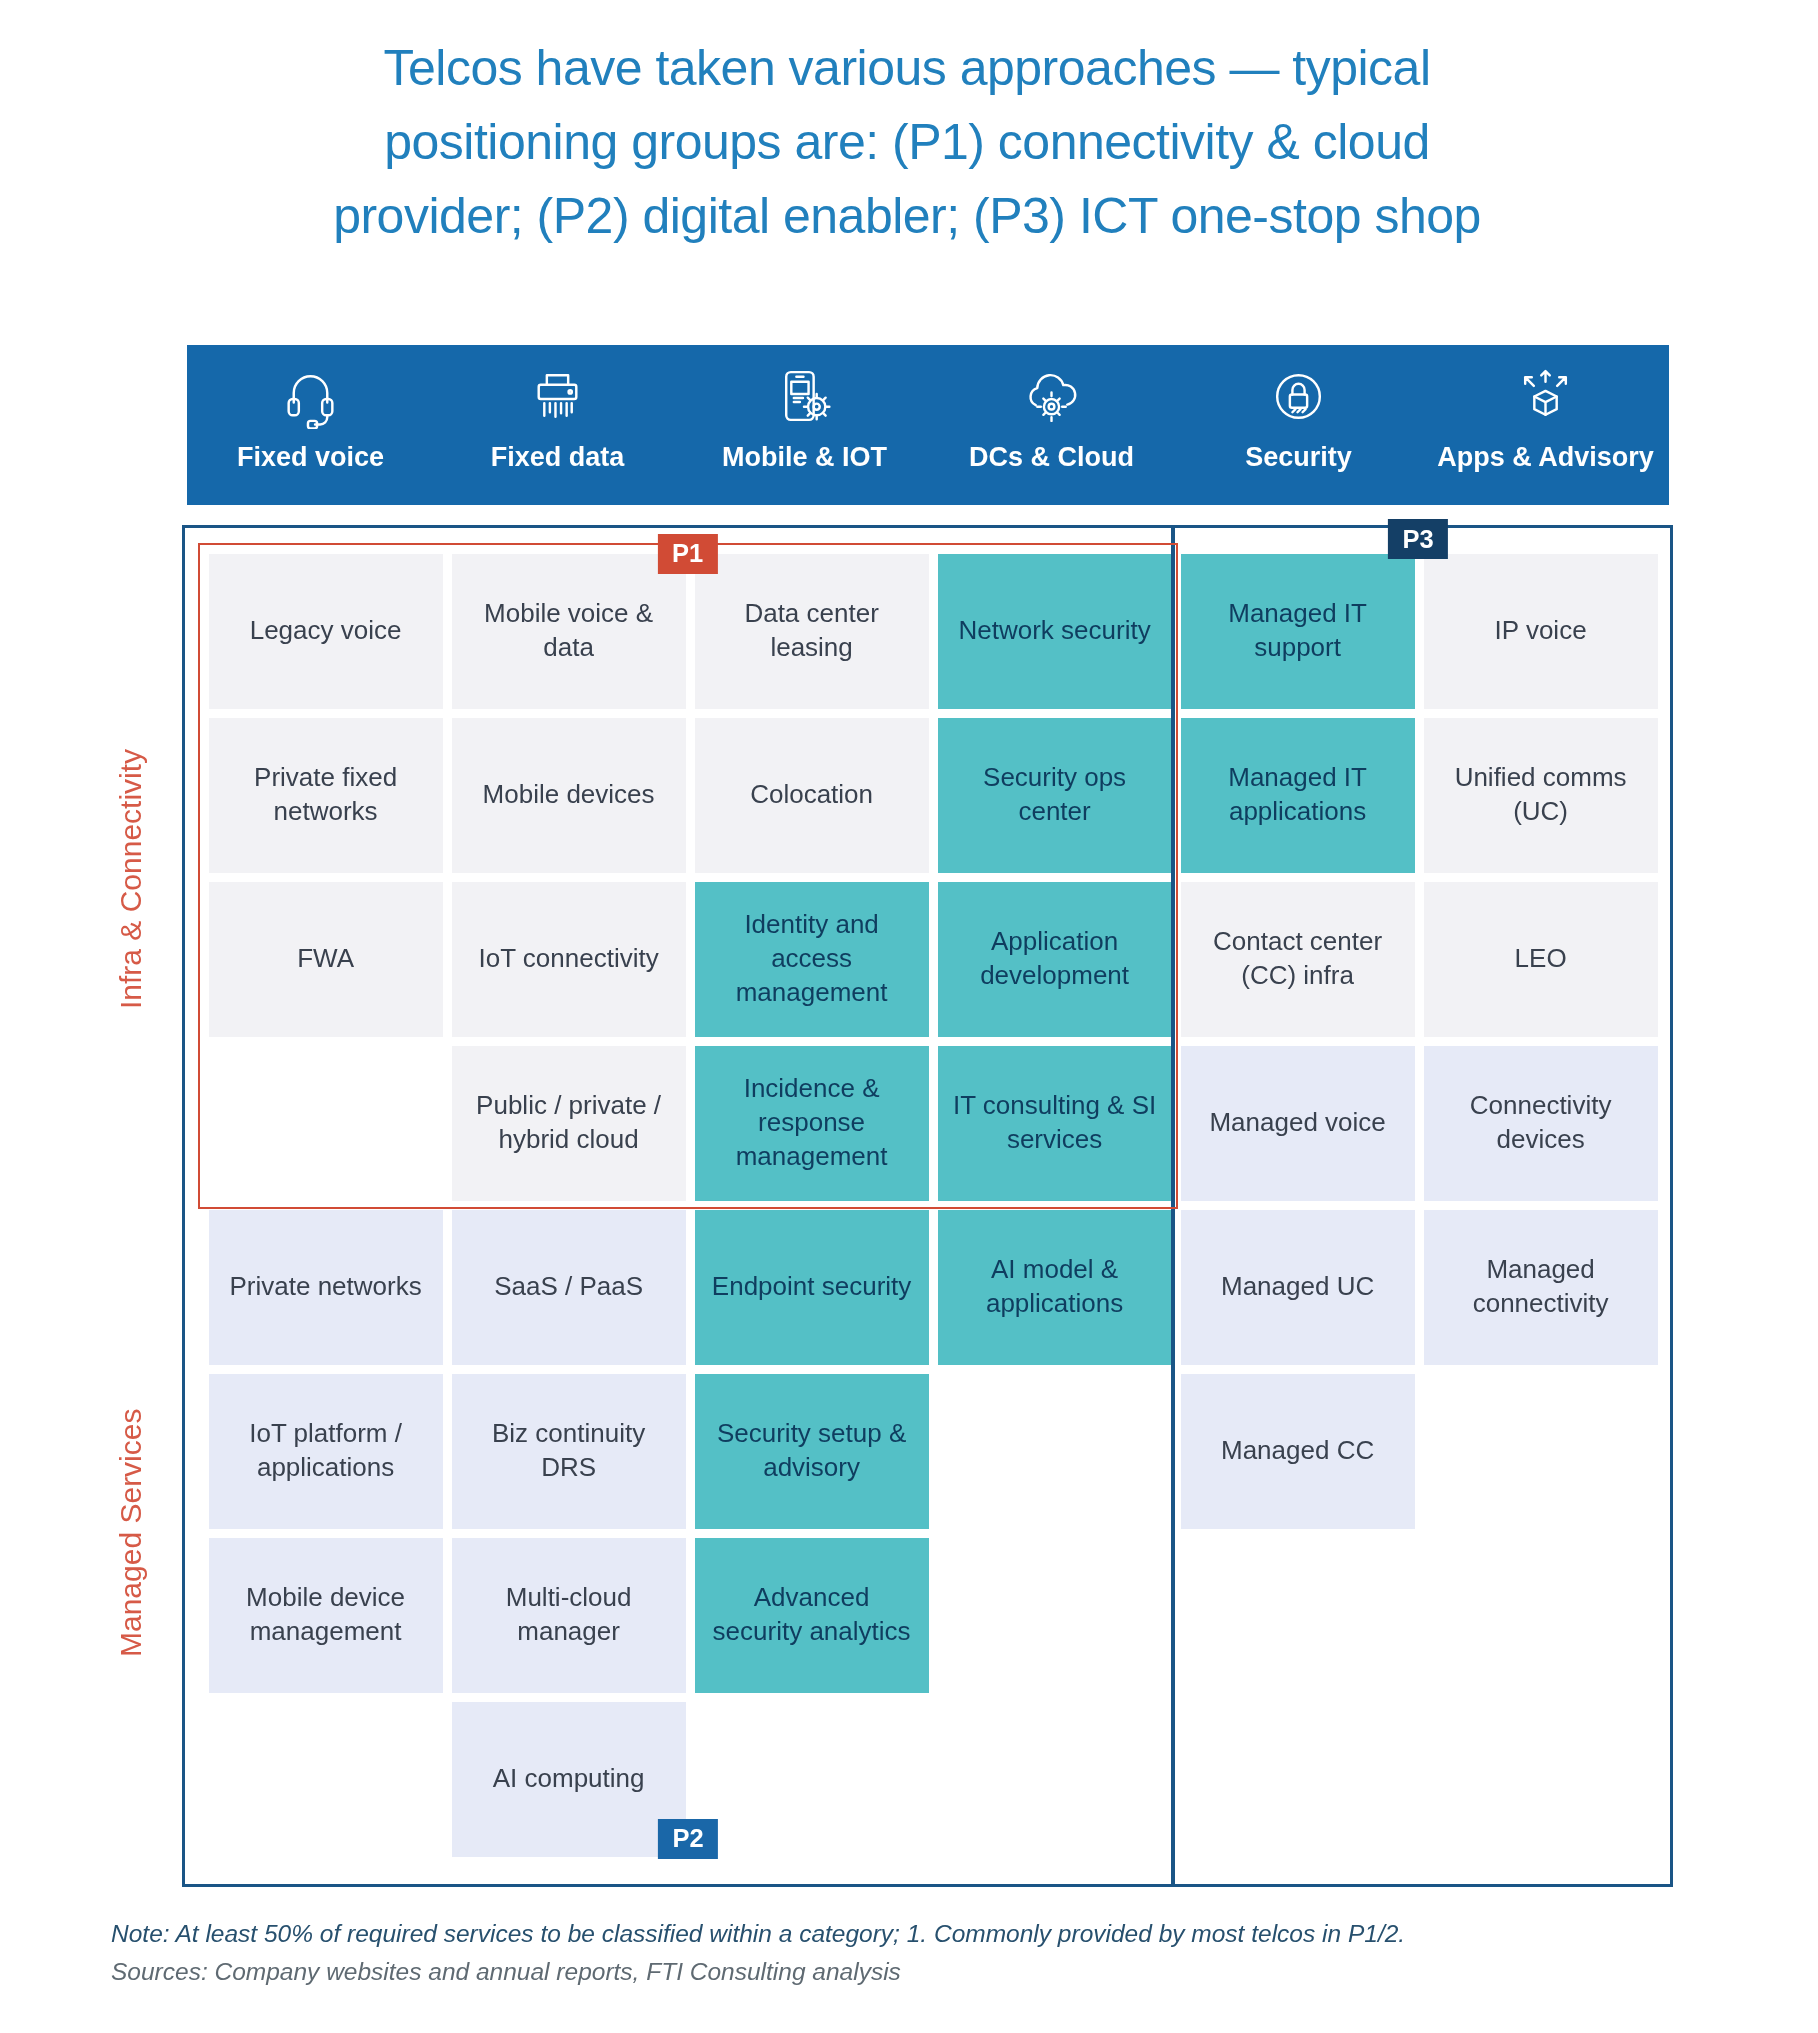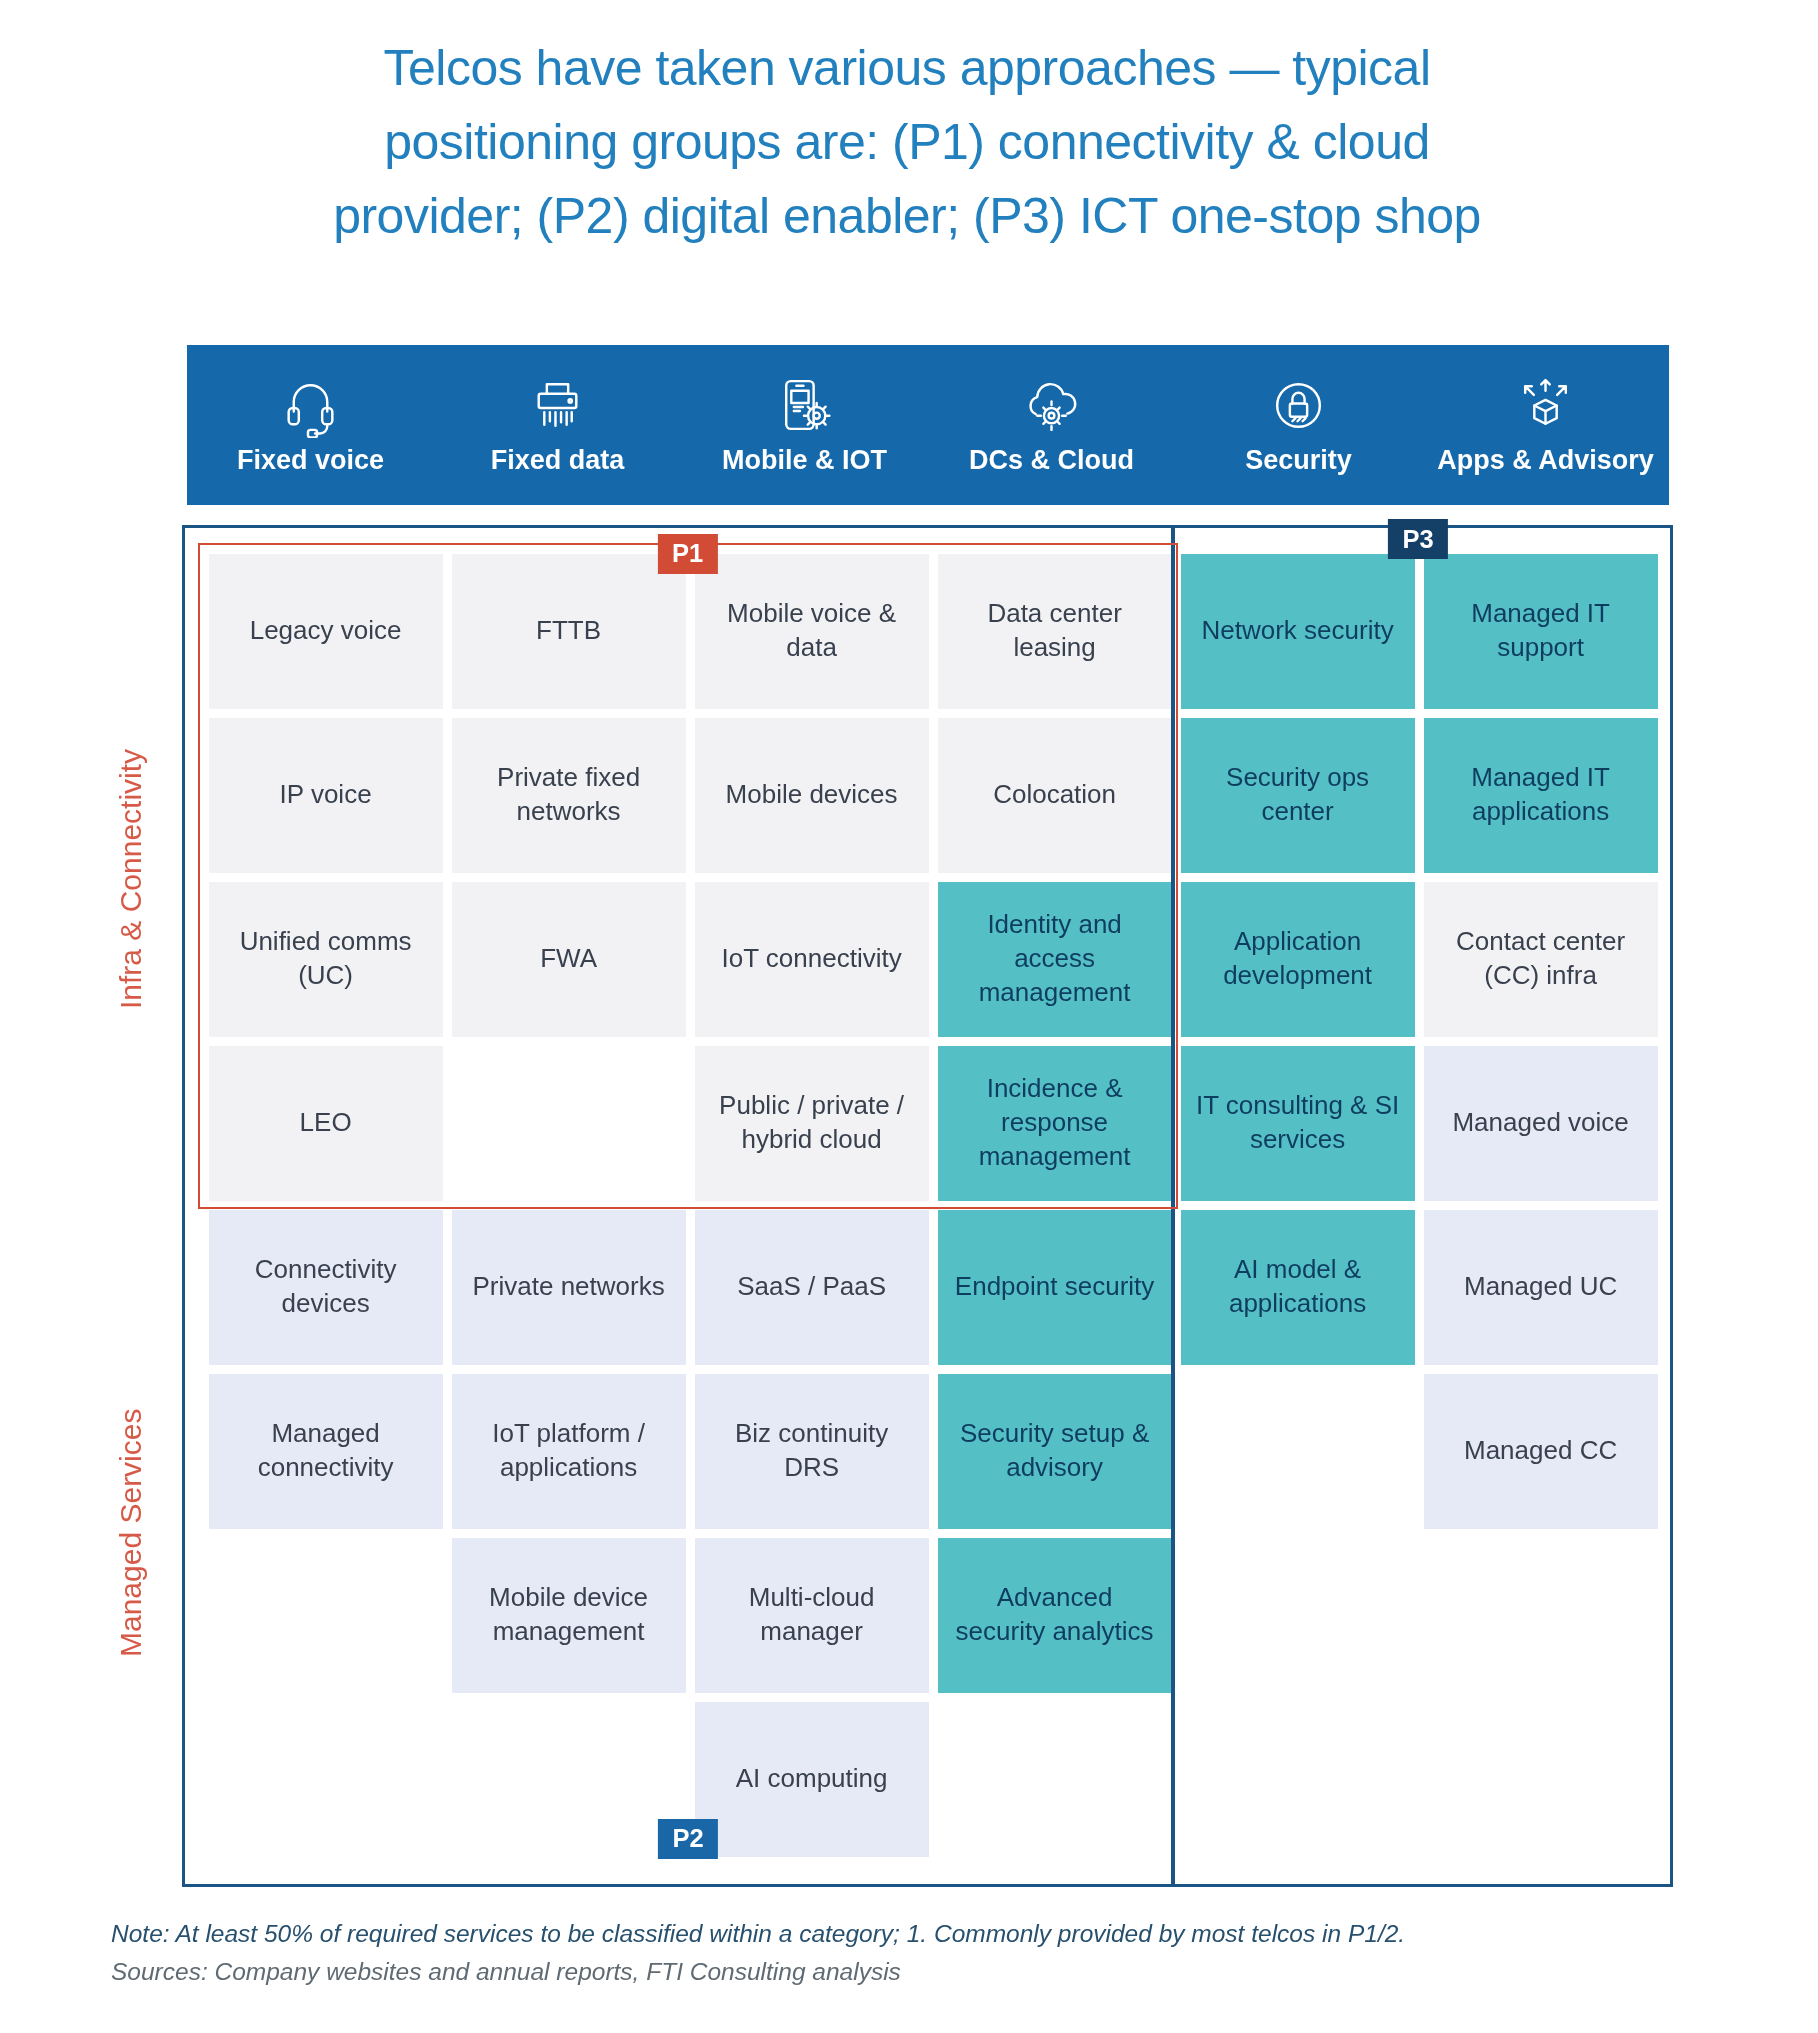--- a/index.html
+++ b/index.html
@@ -8,21 +8,21 @@
 
   .stage { position:relative; width:1814px; height:2034px; background:#fff; overflow:hidden; }
 
   .title { position:absolute; top:31px; left:50%; transform:translateX(-50%);
            width:1600px; text-align:center; color:#2180bd; font-size:50px;
            line-height:1.48; font-weight:400; letter-spacing:-0.5px; }
 
   .header-bar { position:absolute; left:187px; top:345px; width:1482px; height:160px;
                 background:#1568aa; display:flex; }
   .hcol { flex:1; display:flex; flex-direction:column; align-items:center;
-          padding-top:28px; gap:4px; }
+          padding-top:19px; gap:10px; }
   .hicon-wrap svg { width:65px; height:65px; stroke:#ffffff; fill:none;
                     stroke-width:2.4; stroke-linecap:round; stroke-linejoin:round; }
   .hlabel { color:#ffffff; font-weight:700; font-size:27px; }
 
   .matrix-box { position:absolute; left:182px; top:525px; width:1491px; height:1362px;
                 border:3.6px solid #1a5586; background:#fff; }
   .grid { position:absolute; left:0; top:0;
           display:grid; grid-template-columns:repeat(6,234px); grid-auto-rows:155px;
           gap:9px; padding:25.5px 0 0 23.6px; }
   .cell { display:flex; align-items:center; justify-content:center; text-align:center;
@@ -146,21 +146,20 @@
   </div>
 
   <div class="side-label infra">Infra &amp; Connectivity</div>
   <div class="side-label managed">Managed Services</div>
 
   <div class="matrix-box">
 
     <div class="grid">
 
       <div class="cell light">Legacy voice</div>
-      <div class="cell light">FTTB</div>
       <div class="cell light">Mobile voice &amp; data</div>
       <div class="cell light">Data center leasing</div>
       <div class="cell teal">Network security</div>
       <div class="cell teal">Managed IT support</div>
 
       <div class="cell light">IP voice</div>
       <div class="cell light">Private fixed networks</div>
       <div class="cell light">Mobile devices</div>
       <div class="cell light">Colocation</div>
       <div class="cell teal">Security ops center</div>

